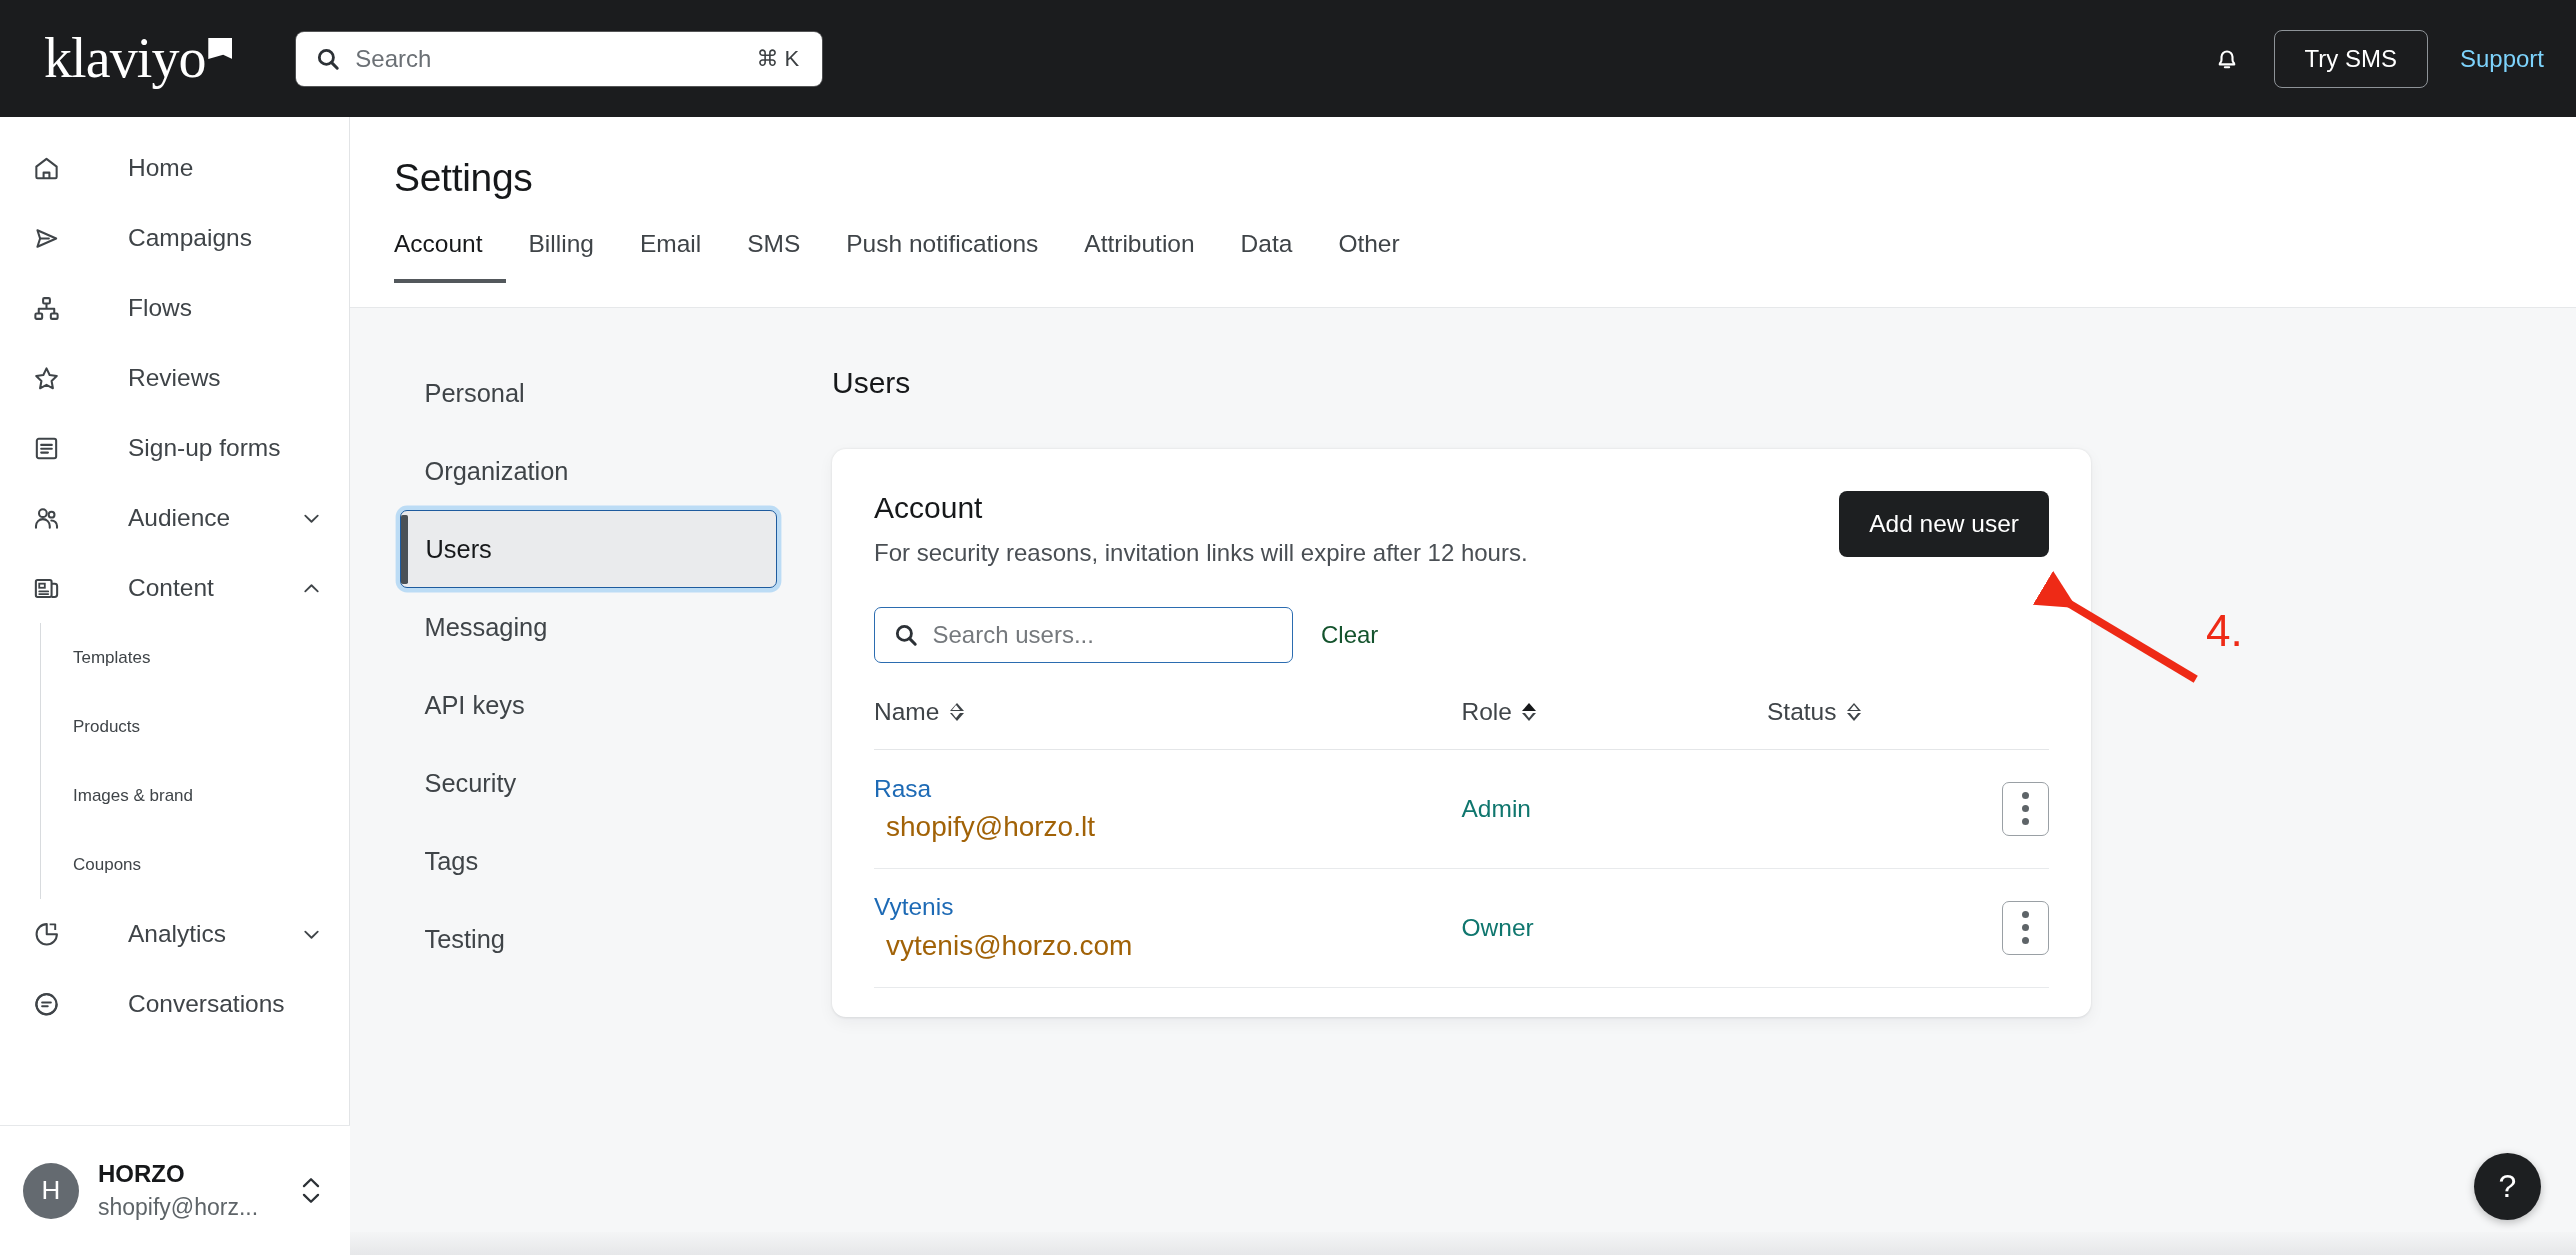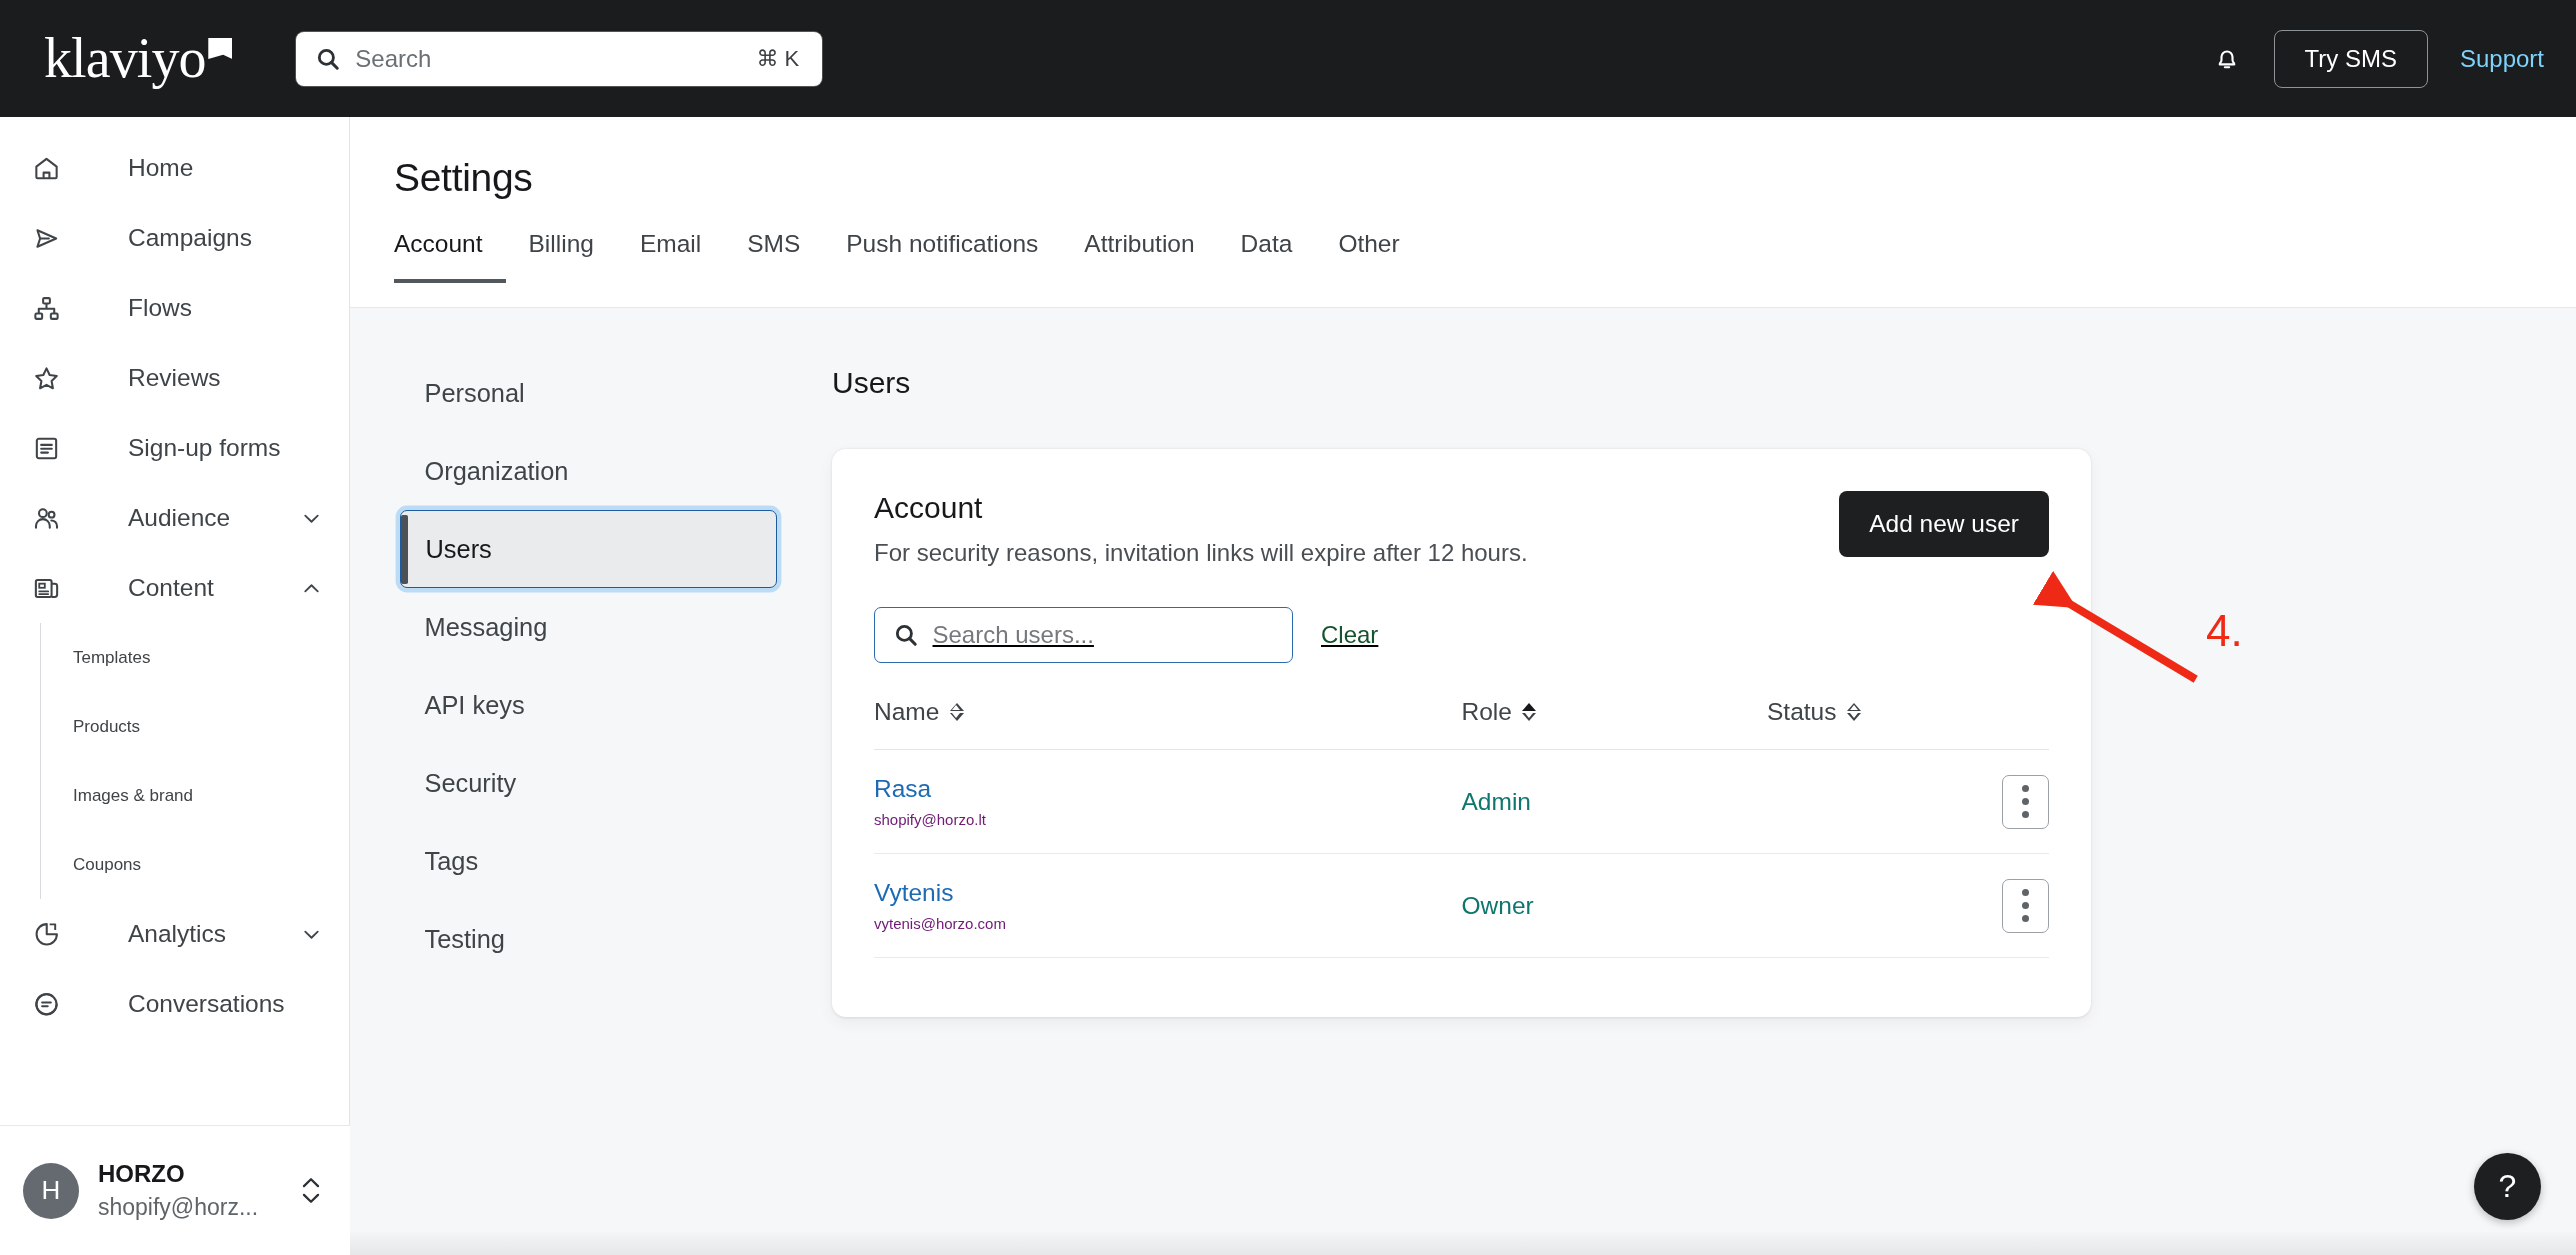--- a/index.html
+++ b/index.html
@@ -230,21 +230,21 @@
   .add-user-btn {
     background: #1d1f21; color: #ffffff;
     font-size: 24.5px;
     border: none; border-radius: 8px;
     padding: 19px 30px;
     cursor: pointer;
     font-family: "Liberation Sans", sans-serif;
     white-space: nowrap;
   }
 
-  .search-row { display: flex; align-items: center; margin-top: 40px; text-decoration: underline; }
+  .search-row { display: flex; align-items: center; margin-top: 40px; }
   .user-search {
     width: 419px; height: 56px;
     border: 1.8px solid #2b6cb0;
     border-radius: 7px;
     display: flex; align-items: center;
     padding: 0 17.5px;
     background: #ffffff;
   }
   .user-search .ph2 { font-size: 24px; color: #75797d; margin-left: 14px; }
   .clear-link {
@@ -280,21 +280,21 @@
     border-top: 5.3px solid #ffffff;
   }
   .tri-up.solid { border-bottom-color: #16181a; }
 
   table.users td {
     padding: 24.5px 0;
     border-bottom: 0.9px solid #e8eaec;
     vertical-align: middle;
   }
   .uname { color: #1d6ab5; font-size: 24.5px; cursor: pointer; }
-  .uemail { color: #701a75; font-size: 15px; margin-top: 8.8px; }
+  .uemail { color: #a16207; font-size: 28px; margin-top: 8.8px; margin-left: 12px; }
   .urole { font-size: 24.5px; color: #0f766e; }
   .kebab {
     width: 47px; height: 54px;
     border: 1.3px solid #9aa0a5;
     border-radius: 7px;
     display: flex; flex-direction: column;
     align-items: center; justify-content: center; gap: 6.1px;
     cursor: pointer; background: #ffffff;
     float: right;
   }

